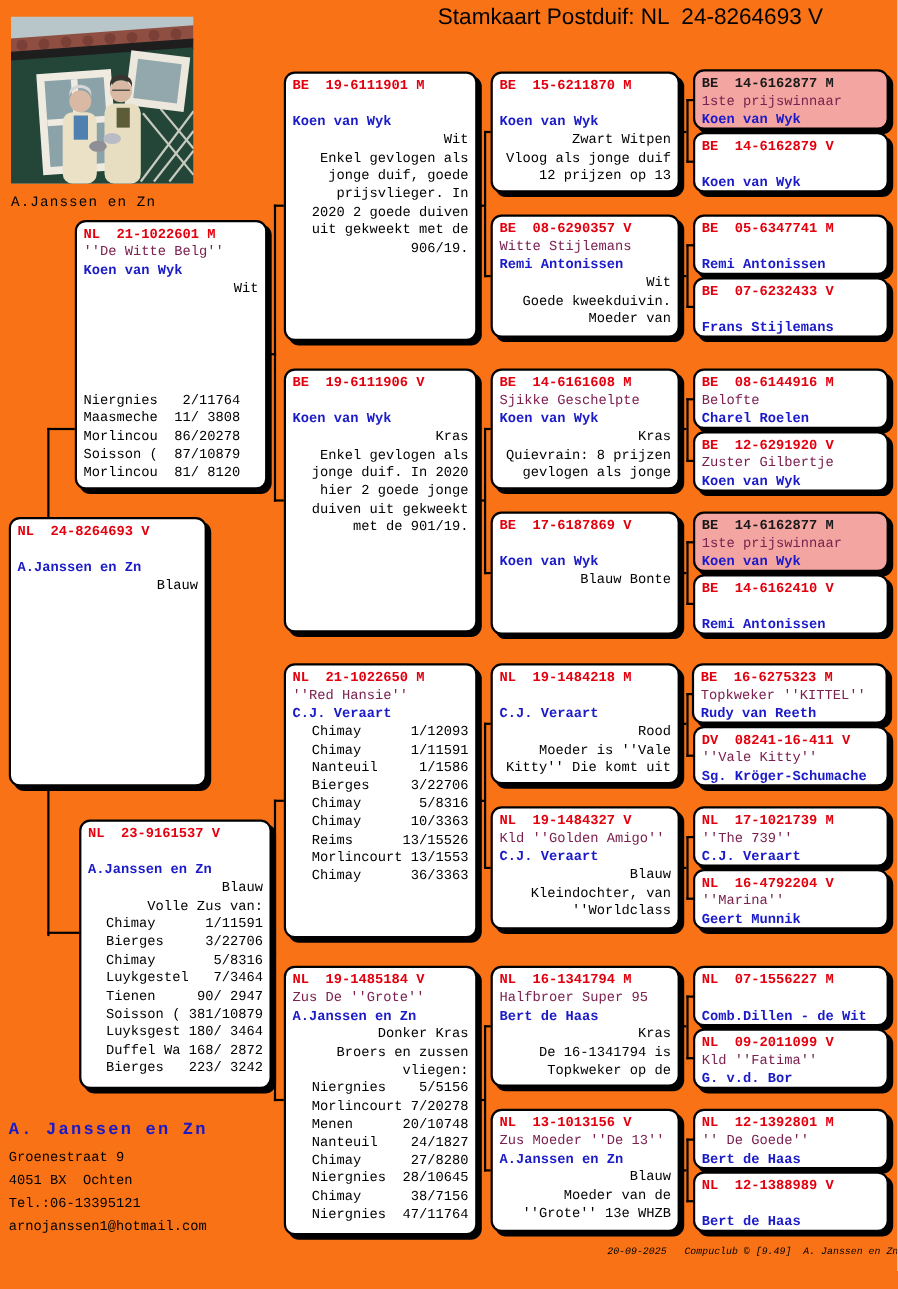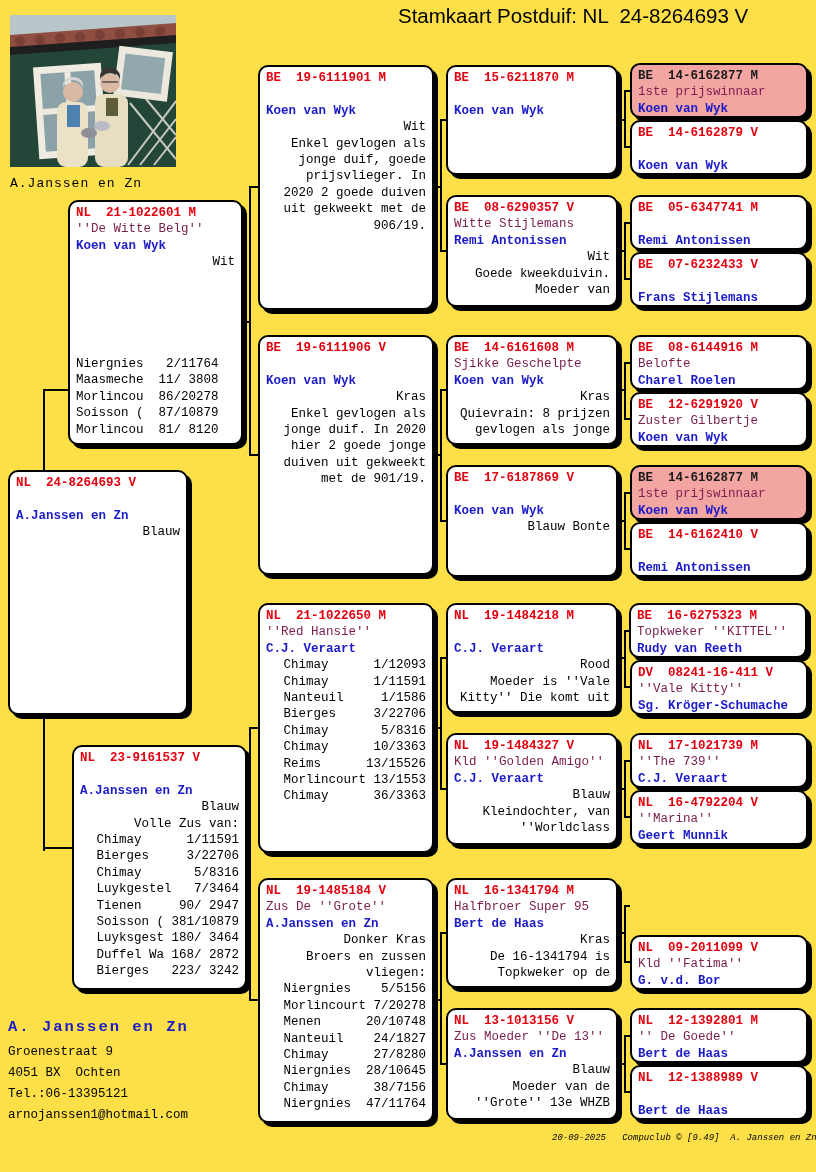--- a/index.html
+++ b/index.html
@@ -1,16 +1,16 @@
 <!DOCTYPE html>
 <html><head>
 <meta charset="utf-8">
 <style>
   html,body{margin:0;padding:0;background:#fff;}
-  .page{position:relative;width:816px;height:1172px;background:#fde047;overflow:hidden;
+  .page{position:relative;width:816px;height:1172px;background:#f97316;overflow:hidden;
         font-family:"Liberation Mono","DejaVu Sans Mono",monospace;color:#000;}
   .title{position:absolute;left:398px;top:4px;font-family:"Liberation Sans","DejaVu Sans",sans-serif;
          font-size:20.5px;white-space:pre;color:#000;}
   .photo{position:absolute;left:10px;top:15px;width:166px;height:152px;}
   .photo-caption{position:absolute;left:10px;top:176px;font-size:13px;letter-spacing:1px;white-space:pre;}
   .pbox{position:absolute;background:#fff;border:2px solid #000;border-radius:10px;
         box-shadow:4px 4px 0 #000;padding:3px 6px;font-size:12.5px;line-height:16.4px;
         box-sizing:border-box;overflow:hidden;}
   .pbox.hl{background:#f3a5a1;}
   .ring{color:#e3000e;font-weight:bold;white-space:pre;min-height:16.4px;}
@@ -162,20 +162,23 @@
 Chimay      27/8280
 Niergnies  28/10645
 Chimay      38/7156
 Niergnies  47/11764</div>
   </div>
 
   <div class="pbox" style="left:446px;top:65px;width:172px;height:110px">
     <div class="ring">BE  15-6211870 M</div>
     <div class="bname"></div>
     <div class="breeder">Koen van Wyk</div>
+    <div class="binfo">Zwart Witpen
+Vloog als jonge duif
+12 prijzen op 13</div>
   </div>
   <div class="pbox" style="left:446px;top:195px;width:172px;height:112px">
     <div class="ring">BE  08-6290357 V</div>
     <div class="bname">Witte Stijlemans</div>
     <div class="breeder">Remi Antonissen</div>
     <div class="binfo">Wit
 Goede kweekduivin.
 Moeder van</div>
   </div>
   <div class="pbox" style="left:446px;top:335px;width:172px;height:110px">
@@ -277,20 +280,25 @@
   </div>
   <div class="pbox" style="left:630px;top:733px;width:178px;height:55px">
     <div class="ring">NL  17-1021739 M</div>
     <div class="bname">''The 739''</div>
     <div class="breeder">C.J. Veraart</div>
   </div>
   <div class="pbox" style="left:630px;top:790px;width:178px;height:55px">
     <div class="ring">NL  16-4792204 V</div>
     <div class="bname">''Marina''</div>
     <div class="breeder">Geert Munnik</div>
+  </div>
+  <div class="pbox" style="left:630px;top:878px;width:178px;height:55px">
+    <div class="ring">NL  07-1556227 M</div>
+    <div class="bname"></div>
+    <div class="breeder">Comb.Dillen - de Wit</div>
   </div>
   <div class="pbox" style="left:630px;top:935px;width:178px;height:55px">
     <div class="ring">NL  09-2011099 V</div>
     <div class="bname">Kld ''Fatima''</div>
     <div class="breeder">G. v.d. Bor</div>
   </div>
   <div class="pbox" style="left:630px;top:1008px;width:178px;height:55px">
     <div class="ring">NL  12-1392801 M</div>
     <div class="bname">'' De Goede''</div>
     <div class="breeder">Bert de Haas</div>

